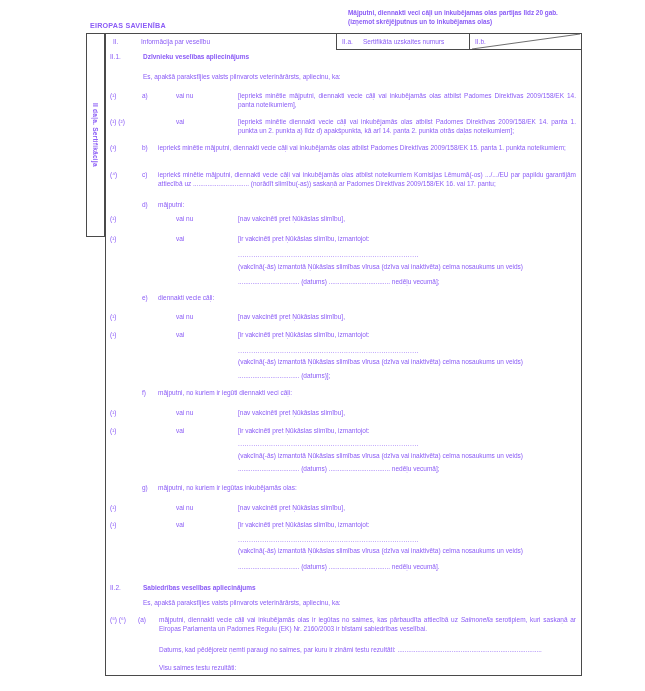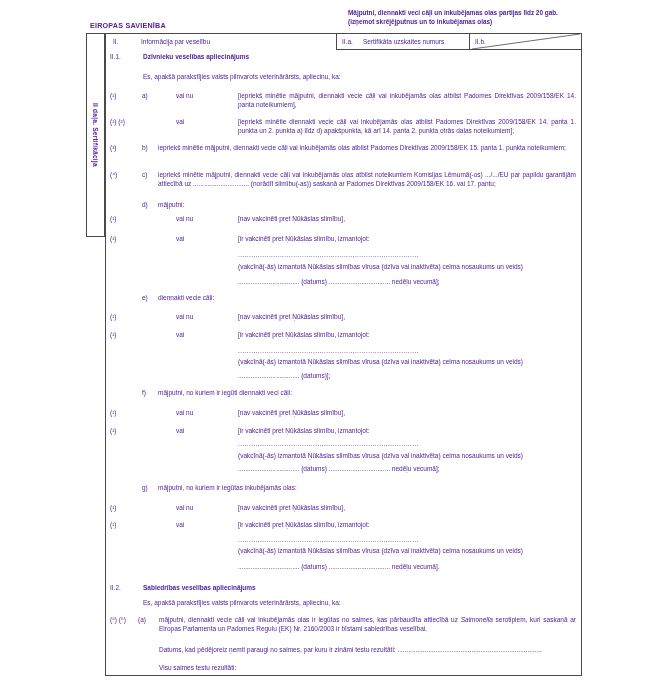--- a/index.html
+++ b/index.html
@@ -1,17 +1,17 @@
 <!DOCTYPE html>
 <html><head>
 <meta charset="utf-8">
 <style>
   html,body{margin:0;padding:0;background:#ffffff;}
   .page{position:relative;width:645px;height:691px;background:#ffffff;overflow:hidden;
-        font-family:"Liberation Sans",sans-serif;color:#4c1d95;}
+        font-family:"Liberation Sans",sans-serif;color:#8b5cf6;}
   .eu-title{position:absolute;left:90px;top:21px;font-size:7.2px;font-weight:700;letter-spacing:.2px;}
   .note{position:absolute;left:348px;width:292px;font-size:6.4px;font-weight:700;line-height:8.5px;}
   .note1{top:9px;} .note2{top:18px;}
   .main-box{position:absolute;left:105px;top:33px;width:477px;height:643px;
             border:1px solid #4a4a4a;box-sizing:border-box;background:#fff;}
   .sidebar{position:absolute;left:86px;top:33px;width:19px;height:204px;
            border:1px solid #4a4a4a;box-sizing:border-box;display:flex;align-items:center;justify-content:center;}
   .sidebar-label{writing-mode:vertical-rl;font-size:6.6px;font-weight:700;white-space:nowrap;letter-spacing:.2px;}
   
   .hcell{position:absolute;top:0;height:16px;box-sizing:border-box;font-size:6.5px;}

